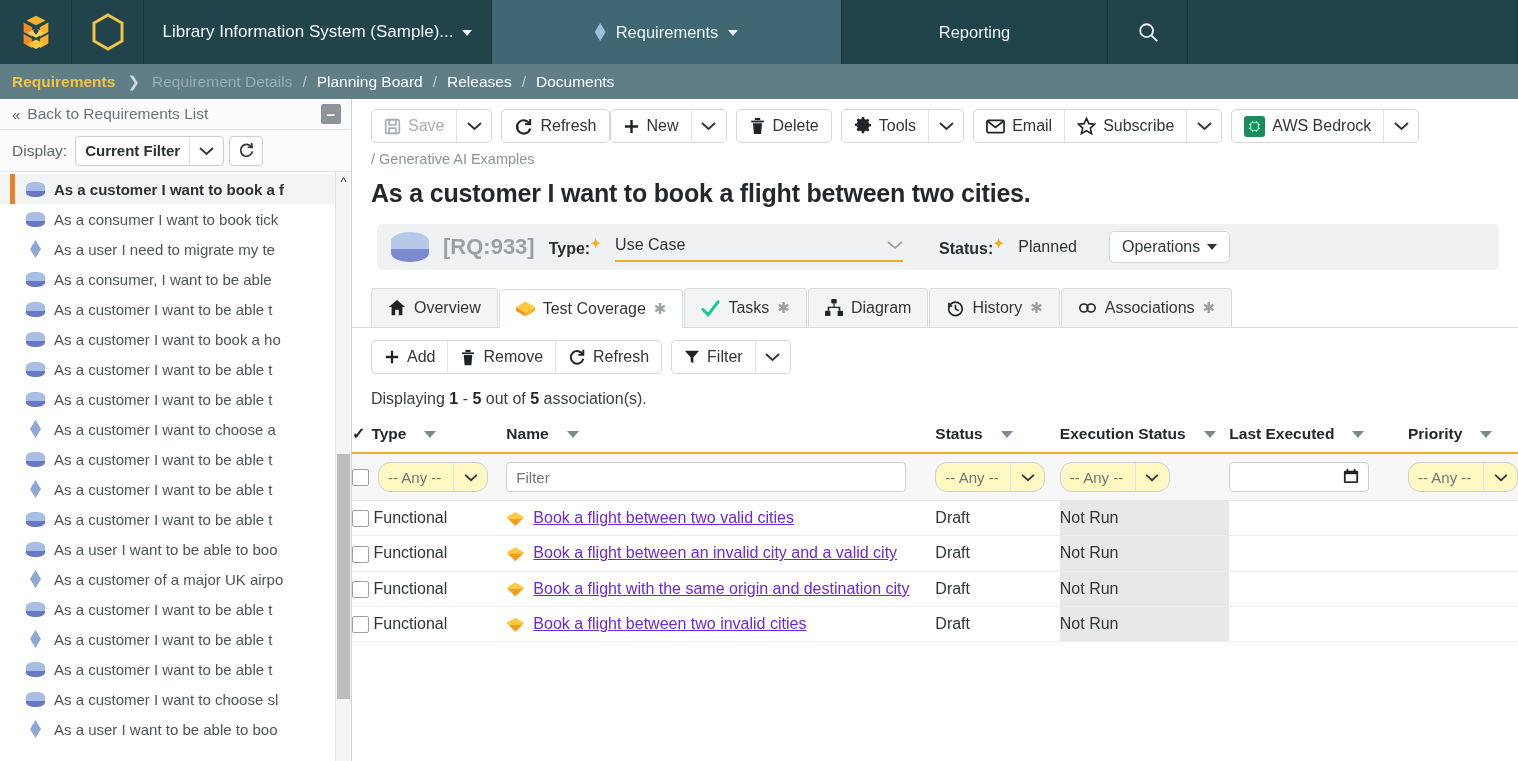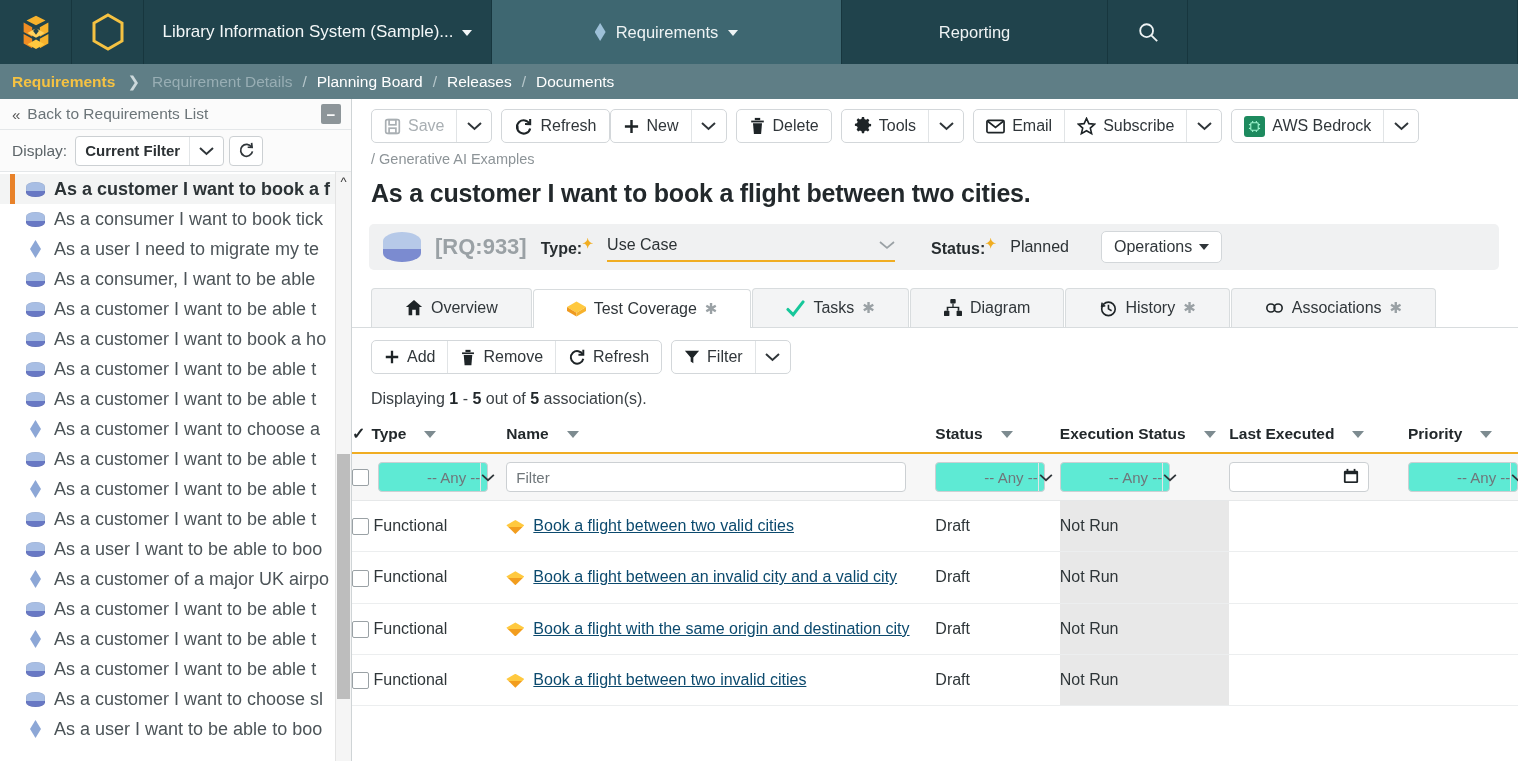--- a/index.html
+++ b/index.html
@@ -143,21 +143,21 @@
     width: 34px; height: 30px; margin-left: 5px;
     border: 1px solid #ccd0d3; border-radius: 4px; background: #fff;
     display: flex; align-items: center; justify-content: center;
   }
 
   .lp-list { flex: 1; overflow: hidden; position: relative; padding-top: 2px; }
   .lp-item {
     height: 30px;
     display: flex; align-items: center; gap: 9px;
     padding-left: 26px;
-    font-size: 18px;
+    font-size: 15px;
     color: #4c5458;
     white-space: nowrap;
     position: relative;
   }
   .lp-item.selected {
     background: #f3f4f4;
     font-weight: 700;
     color: #2c3336;
   }
   .lp-item.selected::before {
@@ -224,21 +224,21 @@
     padding: 8px 0 0 19px;
     font-size: 14.5px; color: #8d9498;
   }
   .page-title {
     padding: 12px 0 0 19px;
     font-size: 25px; font-weight: 700; color: #22282b;
     letter-spacing: -0.2px;
   }
 
   .idbar {
-    margin: 16px 19px 0 17px;
+    margin: 16px 19px 0 25px;
     background: #f0f1f2;
     border-radius: 5px;
     height: 46px;
     display: flex; align-items: center;
     padding: 0 14px;
     gap: 14px;
   }
   .idbar .uc-big {
     width: 38px; height: 30px;
     background: linear-gradient(#b6c9e8 0 58%, #7b8bd0 58% 100%);
@@ -264,21 +264,21 @@
   
   .tabs {
     margin-top: 18px;
     display: flex; align-items: flex-end;
     border-bottom: 1px solid #d8dcde;
     padding-left: 19px;
     height: 40px;
   }
   .tab {
     display: flex; align-items: center; gap: 8px;
-    height: 39px; padding: 0 33px;
+    height: 39px; padding: 0 16px;
     font-size: 16px; color: #30363a;
     background: #f3f4f5;
     border: 1px solid #d8dcde;
     border-bottom: none;
     border-radius: 4px 4px 0 0;
     margin-right: 1px;
     white-space: nowrap;
   }
   .tab.active {
     background: #fff;
@@ -318,43 +318,43 @@
     border-bottom: 1px solid #e6e8e9;
   }
   .cell-pad { padding-left: 14px; }
   .inp {
     border: 1px solid #ccd0d3; border-radius: 4px; background: #fff;
     height: 30px; display: flex; align-items: center;
     font-size: 15px; color: #6f767a; padding: 0 9px;
   }
   .sel2 {
     display: flex; align-items: stretch;
-    border: 1px solid #ccd0d3; border-radius: 4px; background: #5eead4;
-    height: 30px; width: 110px; padding-left: 39px;
+    border: 1px solid #ccd0d3; border-radius: 12px; background: #fef9c3;
+    height: 30px; width: 110px;
   }
   .sel2 .v { flex: 1; display: flex; align-items: center; padding-left: 9px; font-size: 15px; color: #6f767a; white-space: nowrap; }
   .sel2 .a { width: 34px; border-left: 1px solid #e2e5e7; display: flex; align-items: center; justify-content: center; }
   table.grid td.body {
     font-size: 16px; color: #2f3639;
-    padding: 16px 0;
+    padding: 8px 0;
     border-bottom: 1px solid #eceeef;
     vertical-align: middle;
   }
   td.execcol { background: #e8e8e8; }
   .cb {
     width: 17px; height: 17px; border: 1.6px solid #9aa1a5; border-radius: 2px;
     background: #fff; display: inline-block; vertical-align: middle;
   }
   .tc-icon {
     width: 18px; height: 14px; display: inline-block; vertical-align: middle;
     background: linear-gradient(#ffc93f 0 50%, #f29d1e 50% 100%);
     clip-path: polygon(50% 0, 100% 38%, 50% 100%, 0 38%);
     margin-right: 9px;
   }
-  a.namelink { color: #0c4a6e; text-decoration: underline; font-size: 16px; }
+  a.namelink { color: #6d28d9; text-decoration: underline; font-size: 16px; }
   .hdr-check { color: #22282b; font-size: 16px; font-weight: 700; margin-right: 6px; }
   .aws-badge {
     width: 21px; height: 21px; border-radius: 3px;
     background: #1d8a5e;
     display: flex; align-items: center; justify-content: center;
     color: #9ff5cf; font-size: 11px; line-height: 1;
   }
 </style>
 </head>
 <body>

